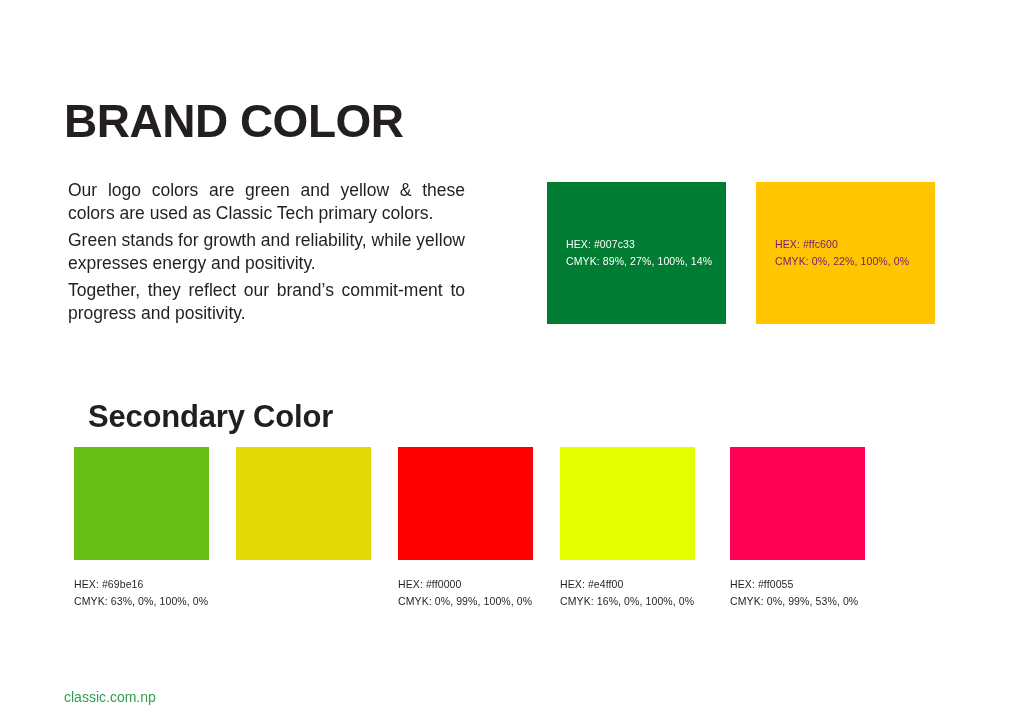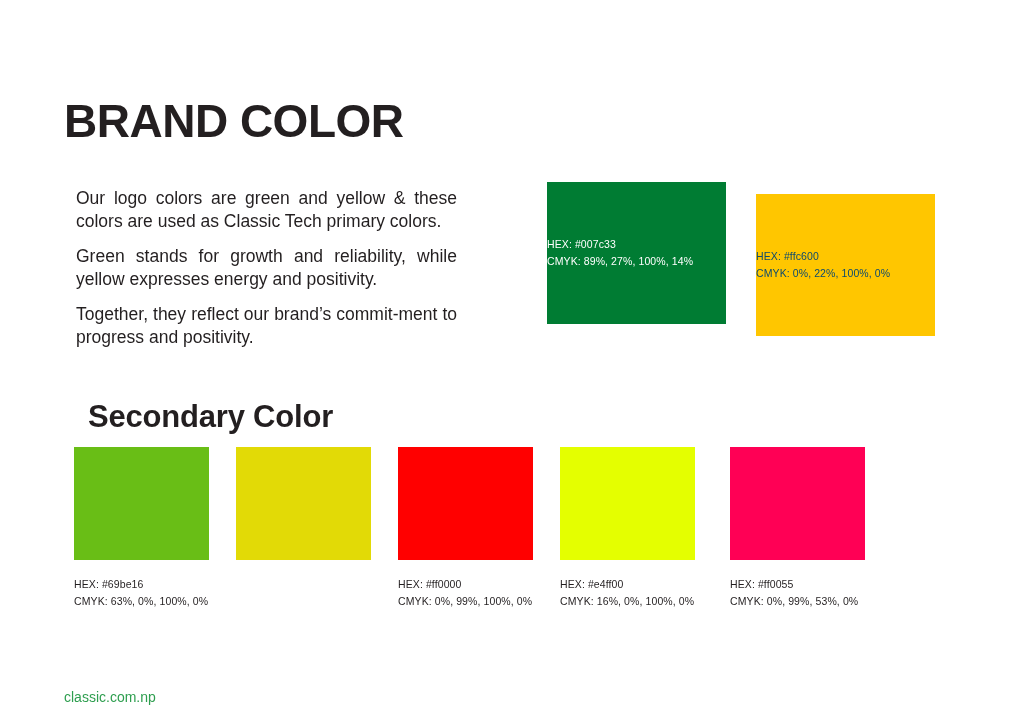--- a/index.html
+++ b/index.html
@@ -34,38 +34,39 @@
     position: absolute;
     left: 64px;
     top: 175px;
     width: 405px;
     font-size: 17.5px;
     line-height: 1.32;
     text-align: justify;
     color: #231f20;
   }
   .intro-copy p {
-    margin: 12px;
+    margin: 4px;
   }
 
   
   .primary-row {
     position: absolute;
     left: 547px;
     top: 182px;
     display: flex;
     gap: 30px;
   }
   .primary-swatch {
     width: 179px;
     height: 142px;
     display: flex;
     flex-direction: column;
     justify-content: center;
     box-sizing: border-box;
+    padding-left: 19px;
   }
   .primary-swatch .line {
     font-size: 10.5px;
     line-height: 1.65;
     letter-spacing: 0.1px;
     white-space: nowrap;
   }
 
   
   .section-title {
@@ -127,21 +128,21 @@
   <p>Our logo colors are green and yellow &amp; these colors are used as Classic Tech primary colors.</p>
   <p>Green stands for growth and reliability, while yellow expresses energy and positivity.</p>
   <p>Together, they reflect our brand’s commit-ment to progress and positivity.</p>
 </div>
 
 <div class="primary-row">
   <div class="primary-swatch" style="background: rgb(0, 124, 51); color: rgb(255, 255, 255);">
     <span class="line">HEX: #007c33</span>
     <span class="line">CMYK: 89%, 27%, 100%, 14%</span>
   </div>
-  <div class="primary-swatch" style="background: rgb(255, 198, 0); color: #0c4a6e; margin-top: 12px;">
+  <div class="primary-swatch" style="background: rgb(255, 198, 0); color: #701a75;">
     <span class="line">HEX: #ffc600</span>
     <span class="line">CMYK: 0%, 22%, 100%, 0%</span>
   </div>
 </div>
 
 <h2 class="section-title">Secondary Color</h2>
 
 <div class="secondary-row">
   <div class="secondary-item">
     <div class="secondary-chip" style="background: rgb(105, 190, 22);"></div>

